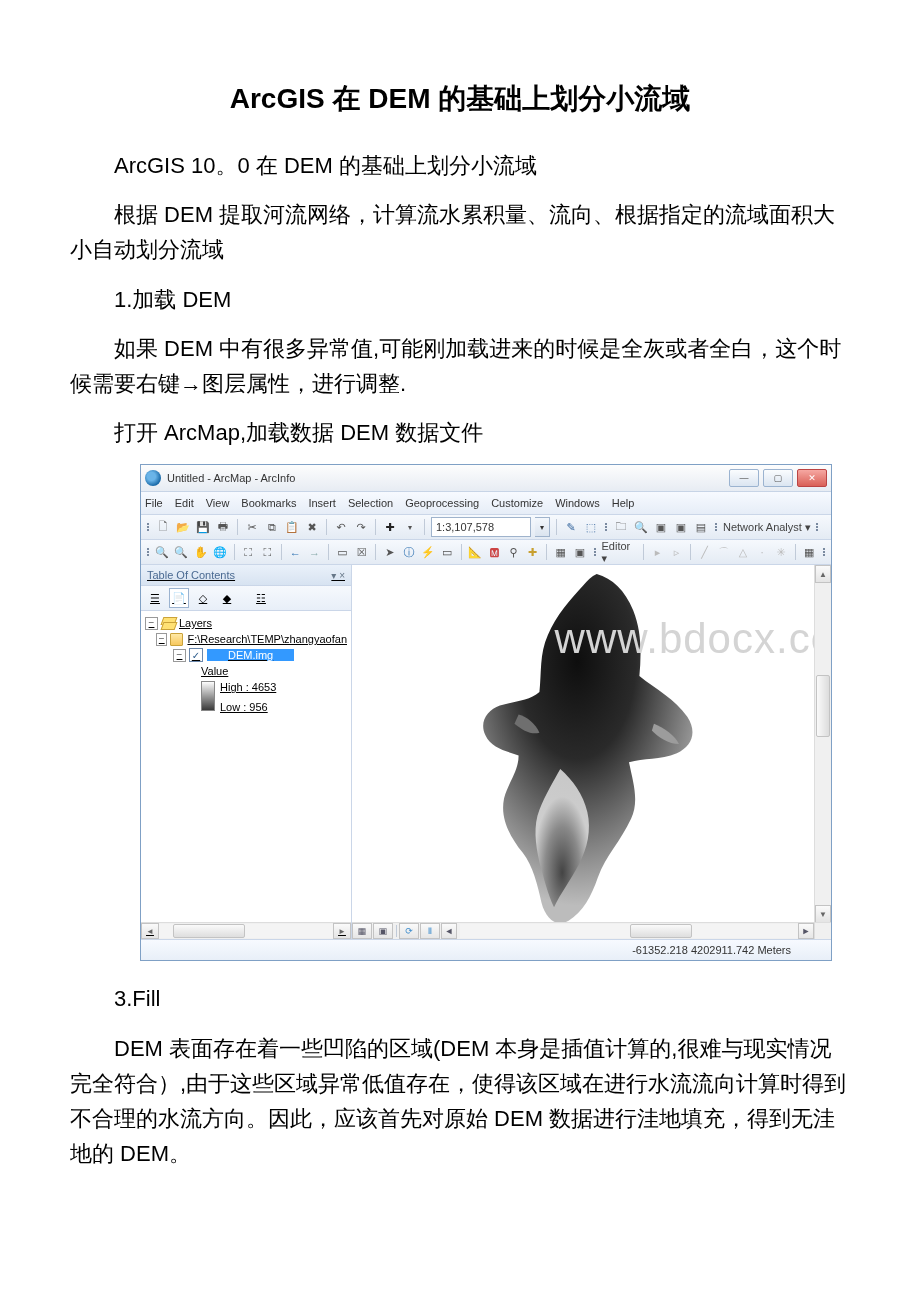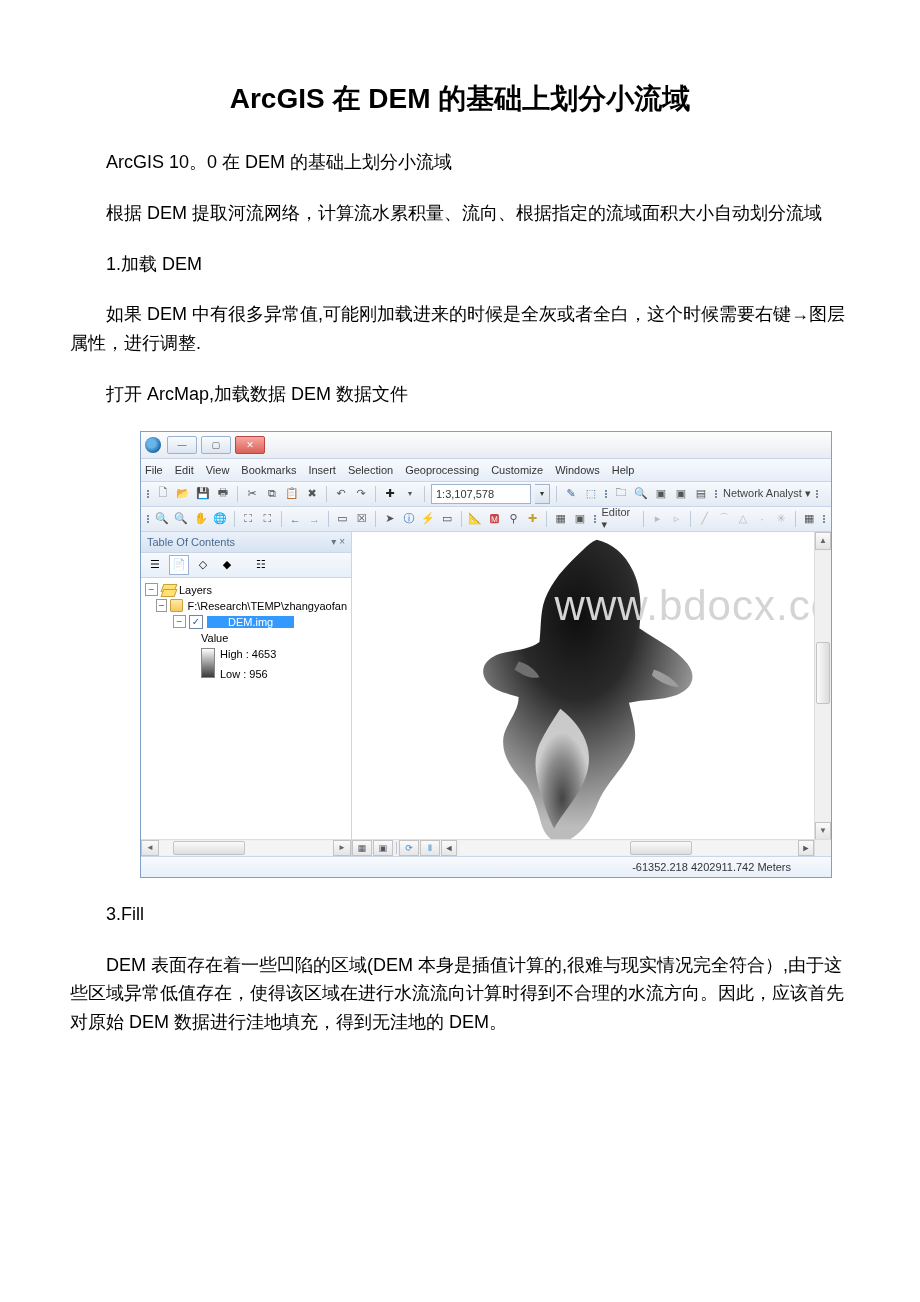--- a/index.html
+++ b/index.html
@@ -12,23 +12,23 @@
   .page {
     padding: 60px 70px 40px 70px;
   }
   h1 {
     font-size: 28px;
     font-weight: bold;
     text-align: center;
     margin: 20px 0 30px 0;
   }
   p {
-    font-size: 18px;
+    font-size: 22px;
     line-height: 1.6;
-    margin: 22px 0;
+    margin: 14px 0;
     text-indent: 2em;
   }
   
   .screenshot {
     width: 690px;
     margin: 10px auto 20px 70px;
     border: 1px solid #7fa0c5;
     background: #fff;
     font-family: "Segoe UI", Tahoma, sans-serif;
     font-size: 11px;
@@ -124,22 +124,23 @@
   }
   .dots {
     display: inline-flex; flex-direction: column; gap: 1px;
     padding: 0 2px;
   }
   .dots i { width: 2px; height: 2px; background: #7a8aa0; display: block; }
   .toolbar .label { color: #444; }
   
   .main {
     display: flex;
-    height: 324px;
+    height: 374px;
     position: relative;
+    text-decoration: underline;
   }
   
   .toc {
     width: 210px;
     border-right: 1px solid #cad6e8;
     background: #fff;
     display: flex;
     flex-direction: column;
   }
   .toc-header {
@@ -351,20 +352,21 @@
   <p>ArcGIS 10。0 在 DEM 的基础上划分小流域</p>
   <p>根据 DEM 提取河流网络，计算流水累积量、流向、根据指定的流域面积大小自动划分流域</p>
   <p>1.加载 DEM</p>
   <p>如果 DEM 中有很多异常值,可能刚加载进来的时候是全灰或者全白，这个时候需要右键→图层属性，进行调整.</p>
   <p>打开 ArcMap,加载数据 DEM 数据文件</p>
 
   <div class="screenshot">
 
     <div class="titlebar">
       <div class="app-icon"></div>
+      <div class="title-text">Untitled - ArcMap - ArcInfo</div>
       <div class="winbtns">
         <div class="winbtn">—</div>
         <div class="winbtn">▢</div>
         <div class="winbtn close">✕</div>
       </div>
     </div>
 
     <div class="menubar">
       <span>File</span>
       <span>Edit</span>

